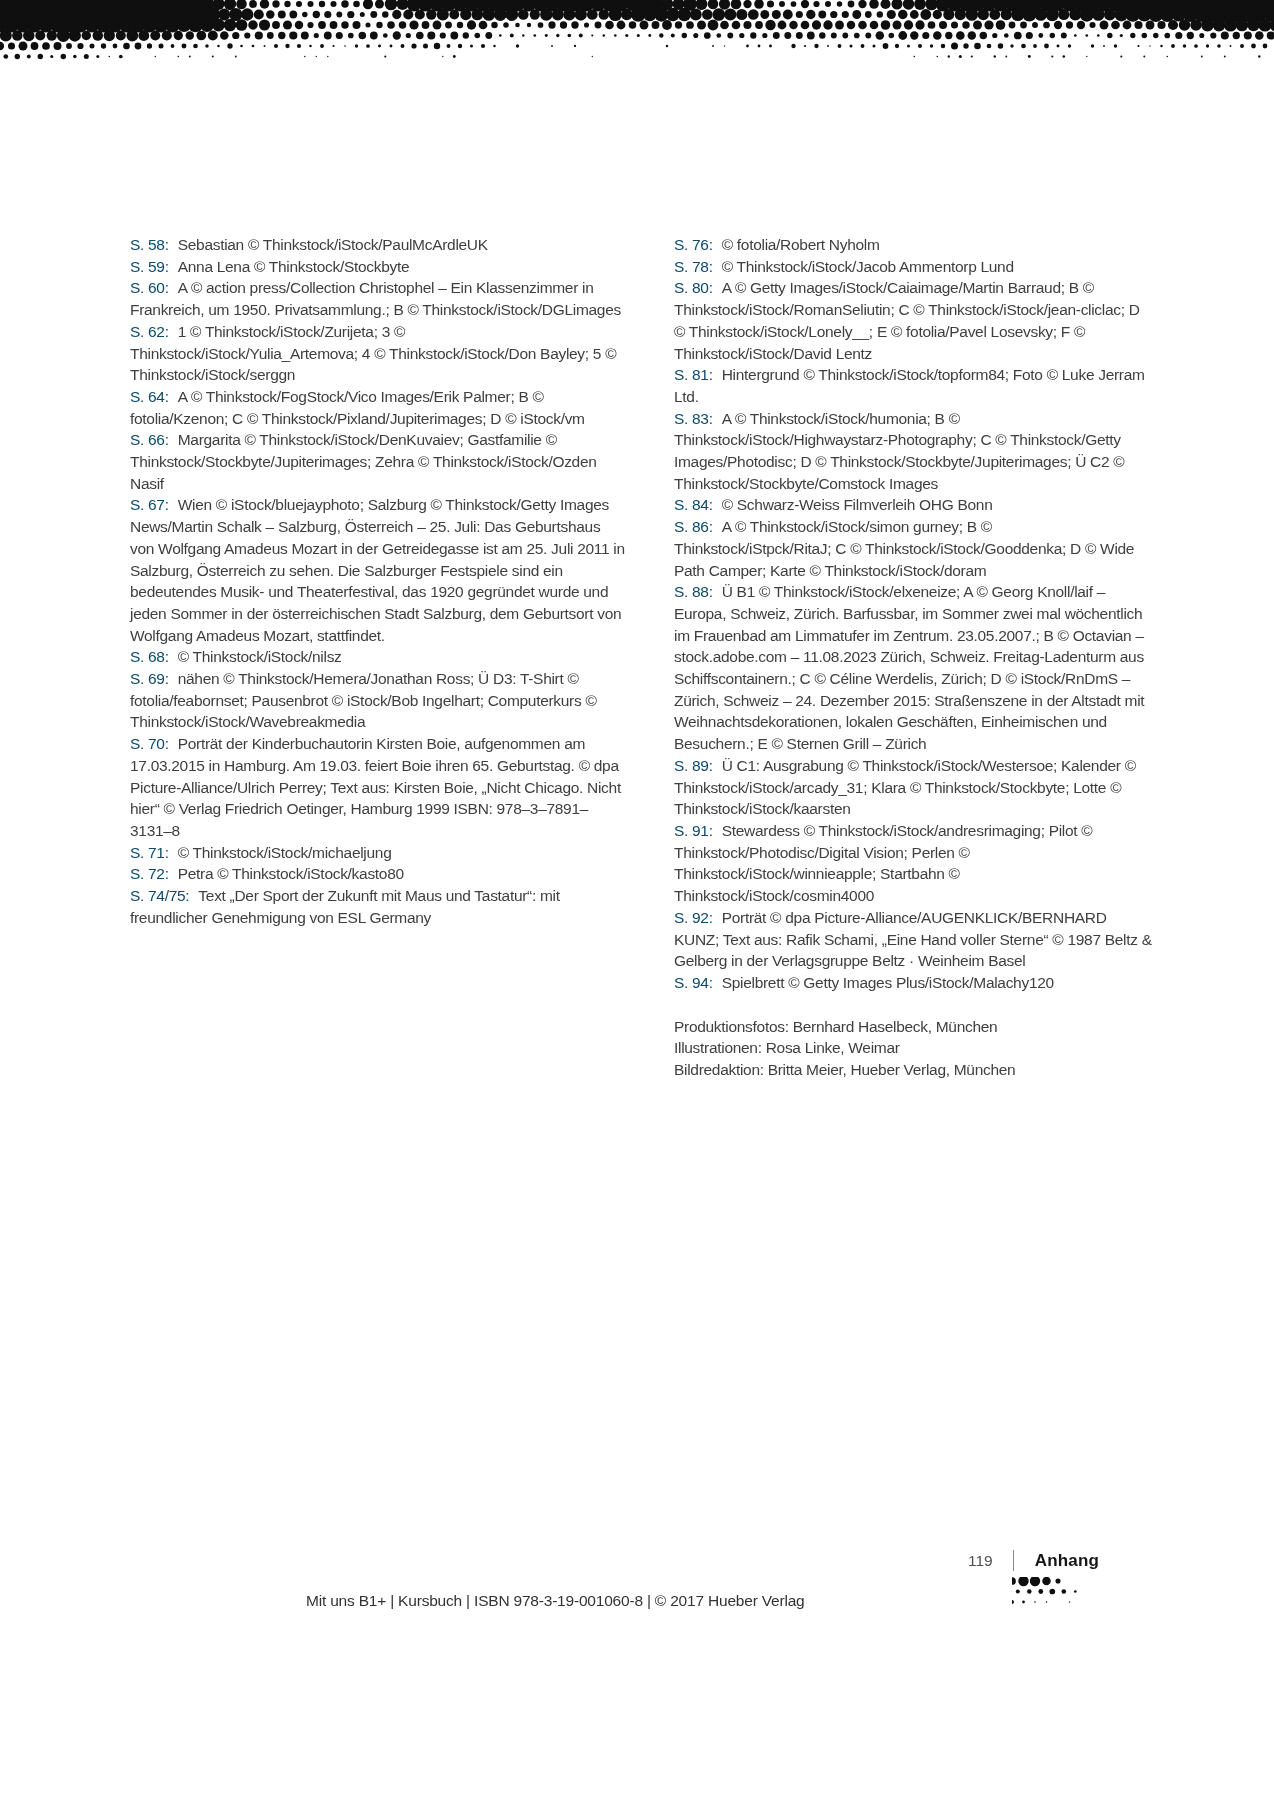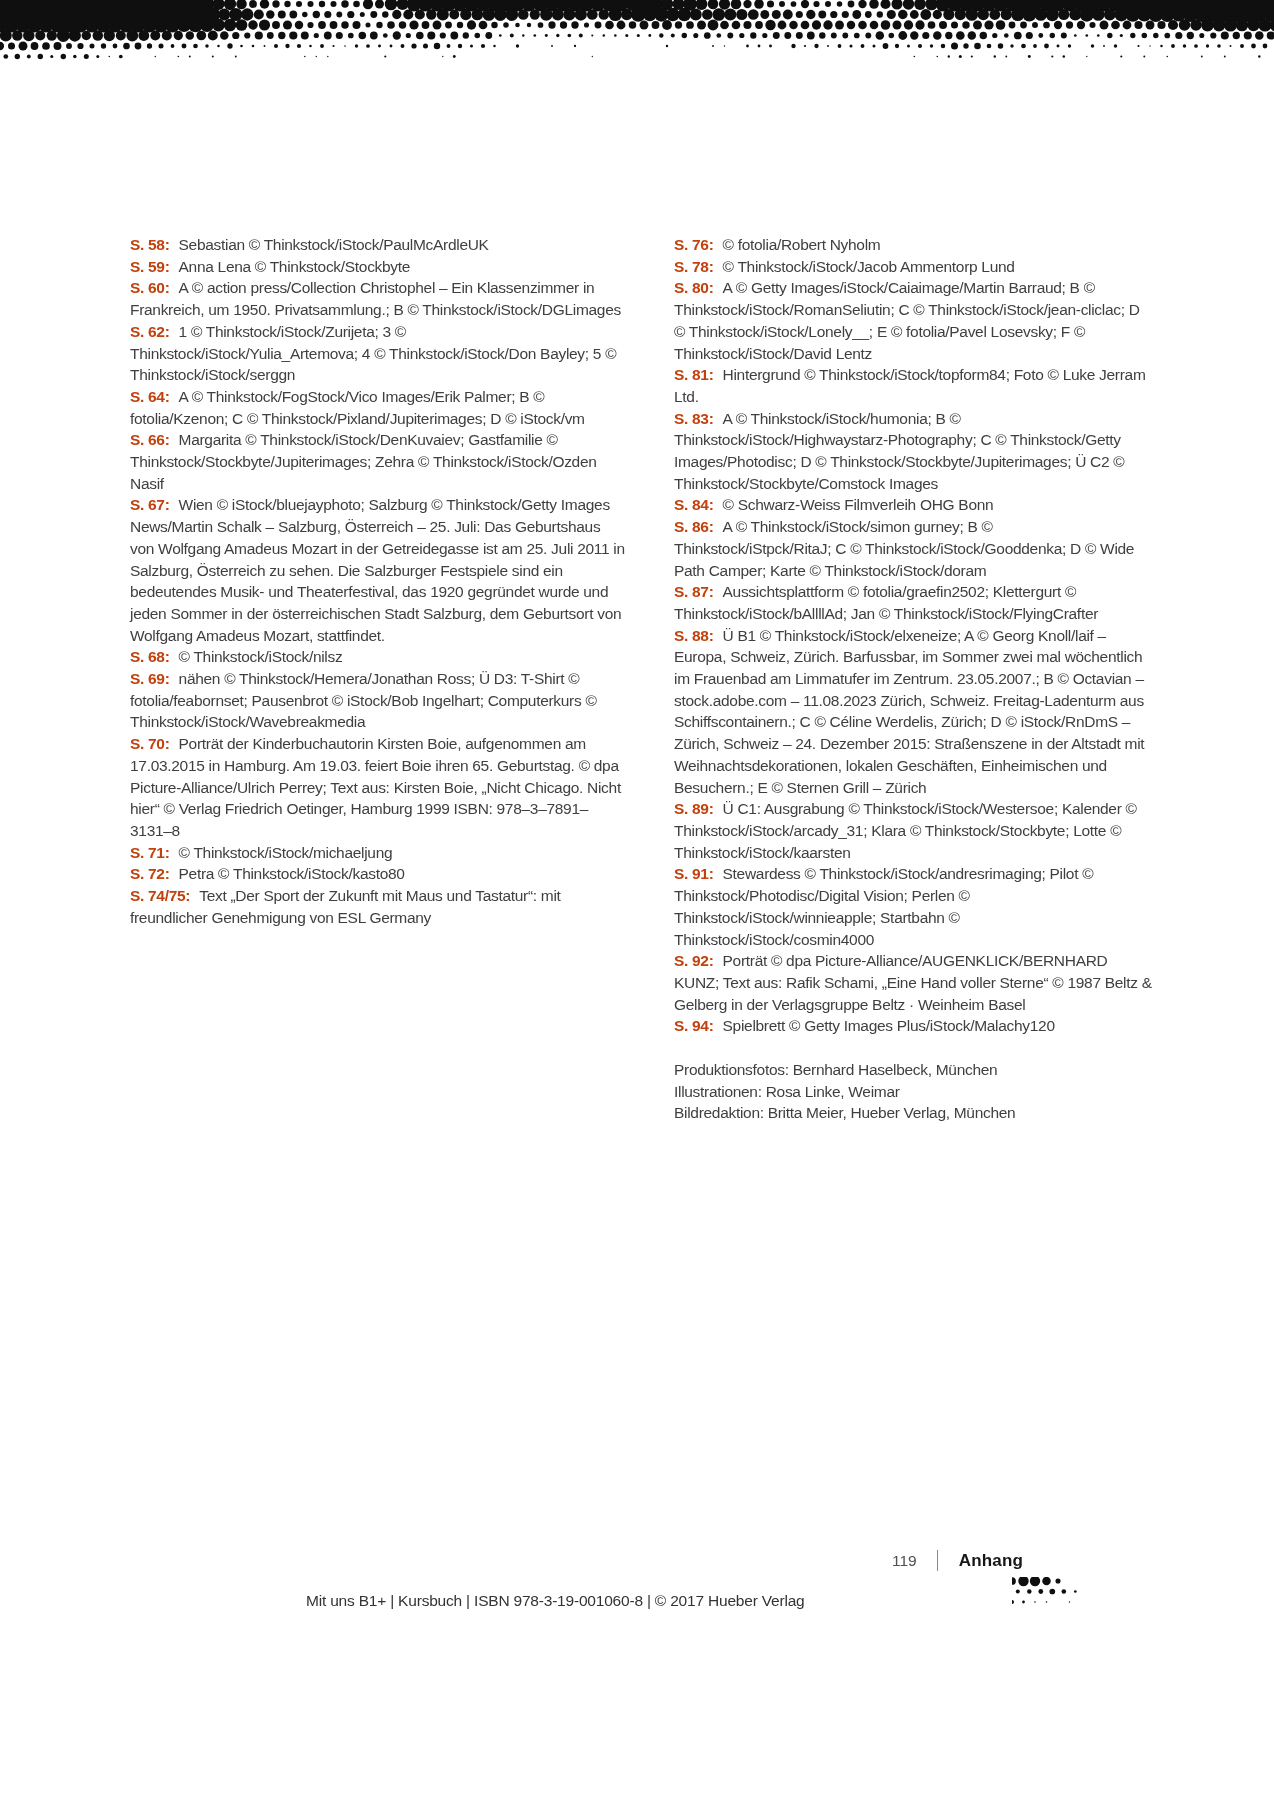--- a/index.html
+++ b/index.html
@@ -8,30 +8,30 @@
 
   .dots-top{position:absolute;left:0;top:0;}
   .dots-bottom{position:absolute;left:1012px;top:1577px;}
 
   .content{
     position:absolute;left:130px;top:234px;width:1022px;
     display:grid;grid-template-columns:498px 478px;column-gap:46px;
     color:#3f3f3f;font-size:15.5px;line-height:21.7px;letter-spacing:-0.3px;
   }
   .entry{margin:0;}
-  .lbl{color:#c2410c;font-weight:700;margin-right:9px;white-space:nowrap;}
+  .lbl{color:#0c4a6e;font-weight:400;margin-right:9px;white-space:nowrap;}
   .production{margin-top:22px;}
   .production p{margin:0;}
 
   .book-info{
     position:absolute;left:306px;top:1592px;
     font-size:15.5px;color:#333333;letter-spacing:-0.2px;
   }
   .page-meta{
-    position:absolute;left:892px;top:1550px;
+    position:absolute;left:968px;top:1550px;
     display:flex;align-items:center;font-size:15.5px;
   }
   .page-meta .num{color:#4f4f4f;}
   .page-meta .sep{display:inline-block;width:1px;height:21px;background:#8a8a8a;margin:0 21px 0 20px;}
   .page-meta .anhang{font-weight:700;color:#161616;font-size:17px;letter-spacing:0.2px;}
 </style>
 </head>
 <body>
 
 <div class="page">
@@ -641,21 +641,20 @@
     <section class="col">
       <div>
 
       <p class="entry"><strong class="lbl">S. 76:</strong><span class="txt">© fotolia/Robert Nyholm</span></p>
           <p class="entry"><strong class="lbl">S. 78:</strong><span class="txt">© Thinkstock/iStock/Jacob Ammentorp Lund</span></p>
           <p class="entry"><strong class="lbl">S. 80:</strong><span class="txt">A © Getty Images/iStock/Caiaimage/Martin Barraud; B © Thinkstock/iStock/RomanSeliutin; C © Thinkstock/iStock/jean-cliclac; D © Thinkstock/iStock/Lonely__; E © fotolia/Pavel Losevsky; F © Thinkstock/iStock/David Lentz</span></p>
           <p class="entry"><strong class="lbl">S. 81:</strong><span class="txt">Hintergrund © Thinkstock/iStock/topform84; Foto © Luke Jerram Ltd.</span></p>
           <p class="entry"><strong class="lbl">S. 83:</strong><span class="txt">A © Thinkstock/iStock/humonia; B © Thinkstock/iStock/Highwaystarz-Photography; C © Thinkstock/Getty Images/Photodisc; D © Thinkstock/Stockbyte/Jupiterimages; Ü C2 © Thinkstock/Stockbyte/Comstock Images</span></p>
           <p class="entry"><strong class="lbl">S. 84:</strong><span class="txt">© Schwarz-Weiss Filmverleih OHG Bonn</span></p>
           <p class="entry"><strong class="lbl">S. 86:</strong><span class="txt">A © Thinkstock/iStock/simon gurney; B © Thinkstock/iStpck/RitaJ; C © Thinkstock/iStock/Gooddenka; D © Wide Path Camper; Karte © Thinkstock/iStock/doram</span></p>
-          <p class="entry"><strong class="lbl">S. 87:</strong><span class="txt">Aussichtsplattform © fotolia/graefin2502; Klettergurt © Thinkstock/iStock/bAllllAd; Jan © Thinkstock/iStock/FlyingCrafter</span></p>
           <p class="entry"><strong class="lbl">S. 88:</strong><span class="txt">Ü B1 © Thinkstock/iStock/elxeneize; A © Georg Knoll/laif – Europa, Schweiz, Zürich. Barfussbar, im Sommer zwei mal wöchentlich im Frauenbad am Limmatufer im Zentrum. 23.05.2007.; B © Octavian – stock.adobe.com – 11.08.2023 Zürich, Schweiz. Freitag-Ladenturm aus Schiffscontainern.; C © Céline Werdelis, Zürich; D © iStock/RnDmS – Zürich, Schweiz – 24. Dezember 2015: Straßenszene in der Altstadt mit Weihnachtsdekorationen, lokalen Geschäften, Einheimischen und Besuchern.; E © Sternen Grill – Zürich</span></p>
           <p class="entry"><strong class="lbl">S. 89:</strong><span class="txt">Ü C1: Ausgrabung © Thinkstock/iStock/Westersoe; Kalender © Thinkstock/iStock/arcady_31; Klara © Thinkstock/Stockbyte; Lotte © Thinkstock/iStock/kaarsten</span></p>
           <p class="entry"><strong class="lbl">S. 91:</strong><span class="txt">Stewardess © Thinkstock/iStock/andresrimaging; Pilot © Thinkstock/Photodisc/Digital Vision; Perlen © Thinkstock/iStock/winnieapple; Startbahn © Thinkstock/iStock/cosmin4000</span></p>
           <p class="entry"><strong class="lbl">S. 92:</strong><span class="txt">Porträt © dpa Picture-Alliance/AUGENKLICK/BERNHARD KUNZ; Text aus: Rafik Schami, „Eine Hand voller Sterne“ © 1987 Beltz &amp; Gelberg in der Verlagsgruppe Beltz · Weinheim Basel</span></p>
           <p class="entry"><strong class="lbl">S. 94:</strong><span class="txt">Spielbrett © Getty Images Plus/iStock/Malachy120</span></p>
         </div>
       <div class="production">
 
       <p class="entry">Produktionsfotos: Bernhard Haselbeck, München</p>
           <p class="entry">Illustrationen: Rosa Linke, Weimar</p>

